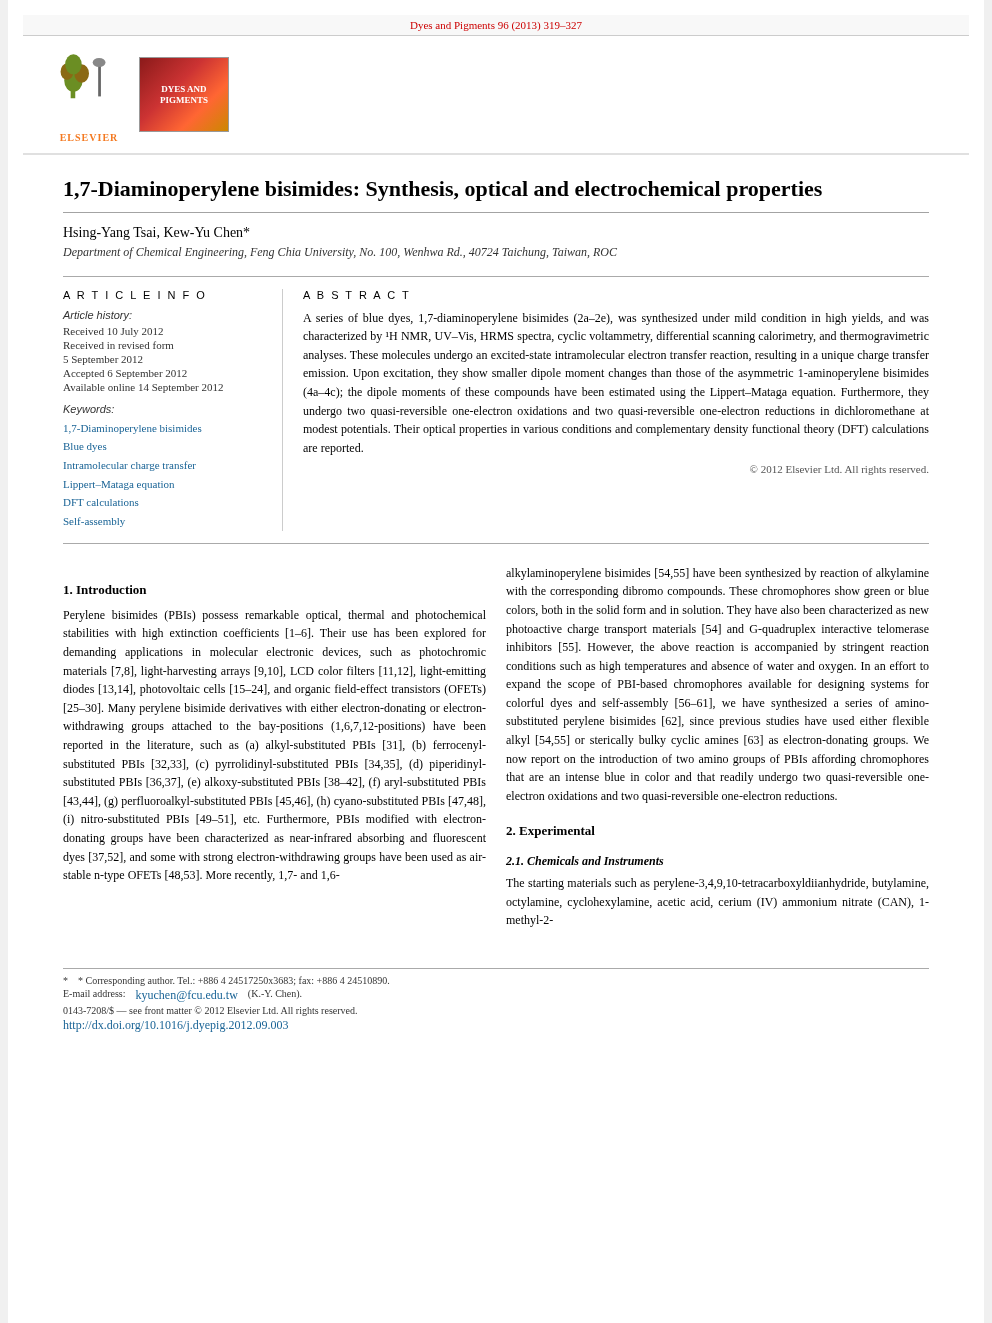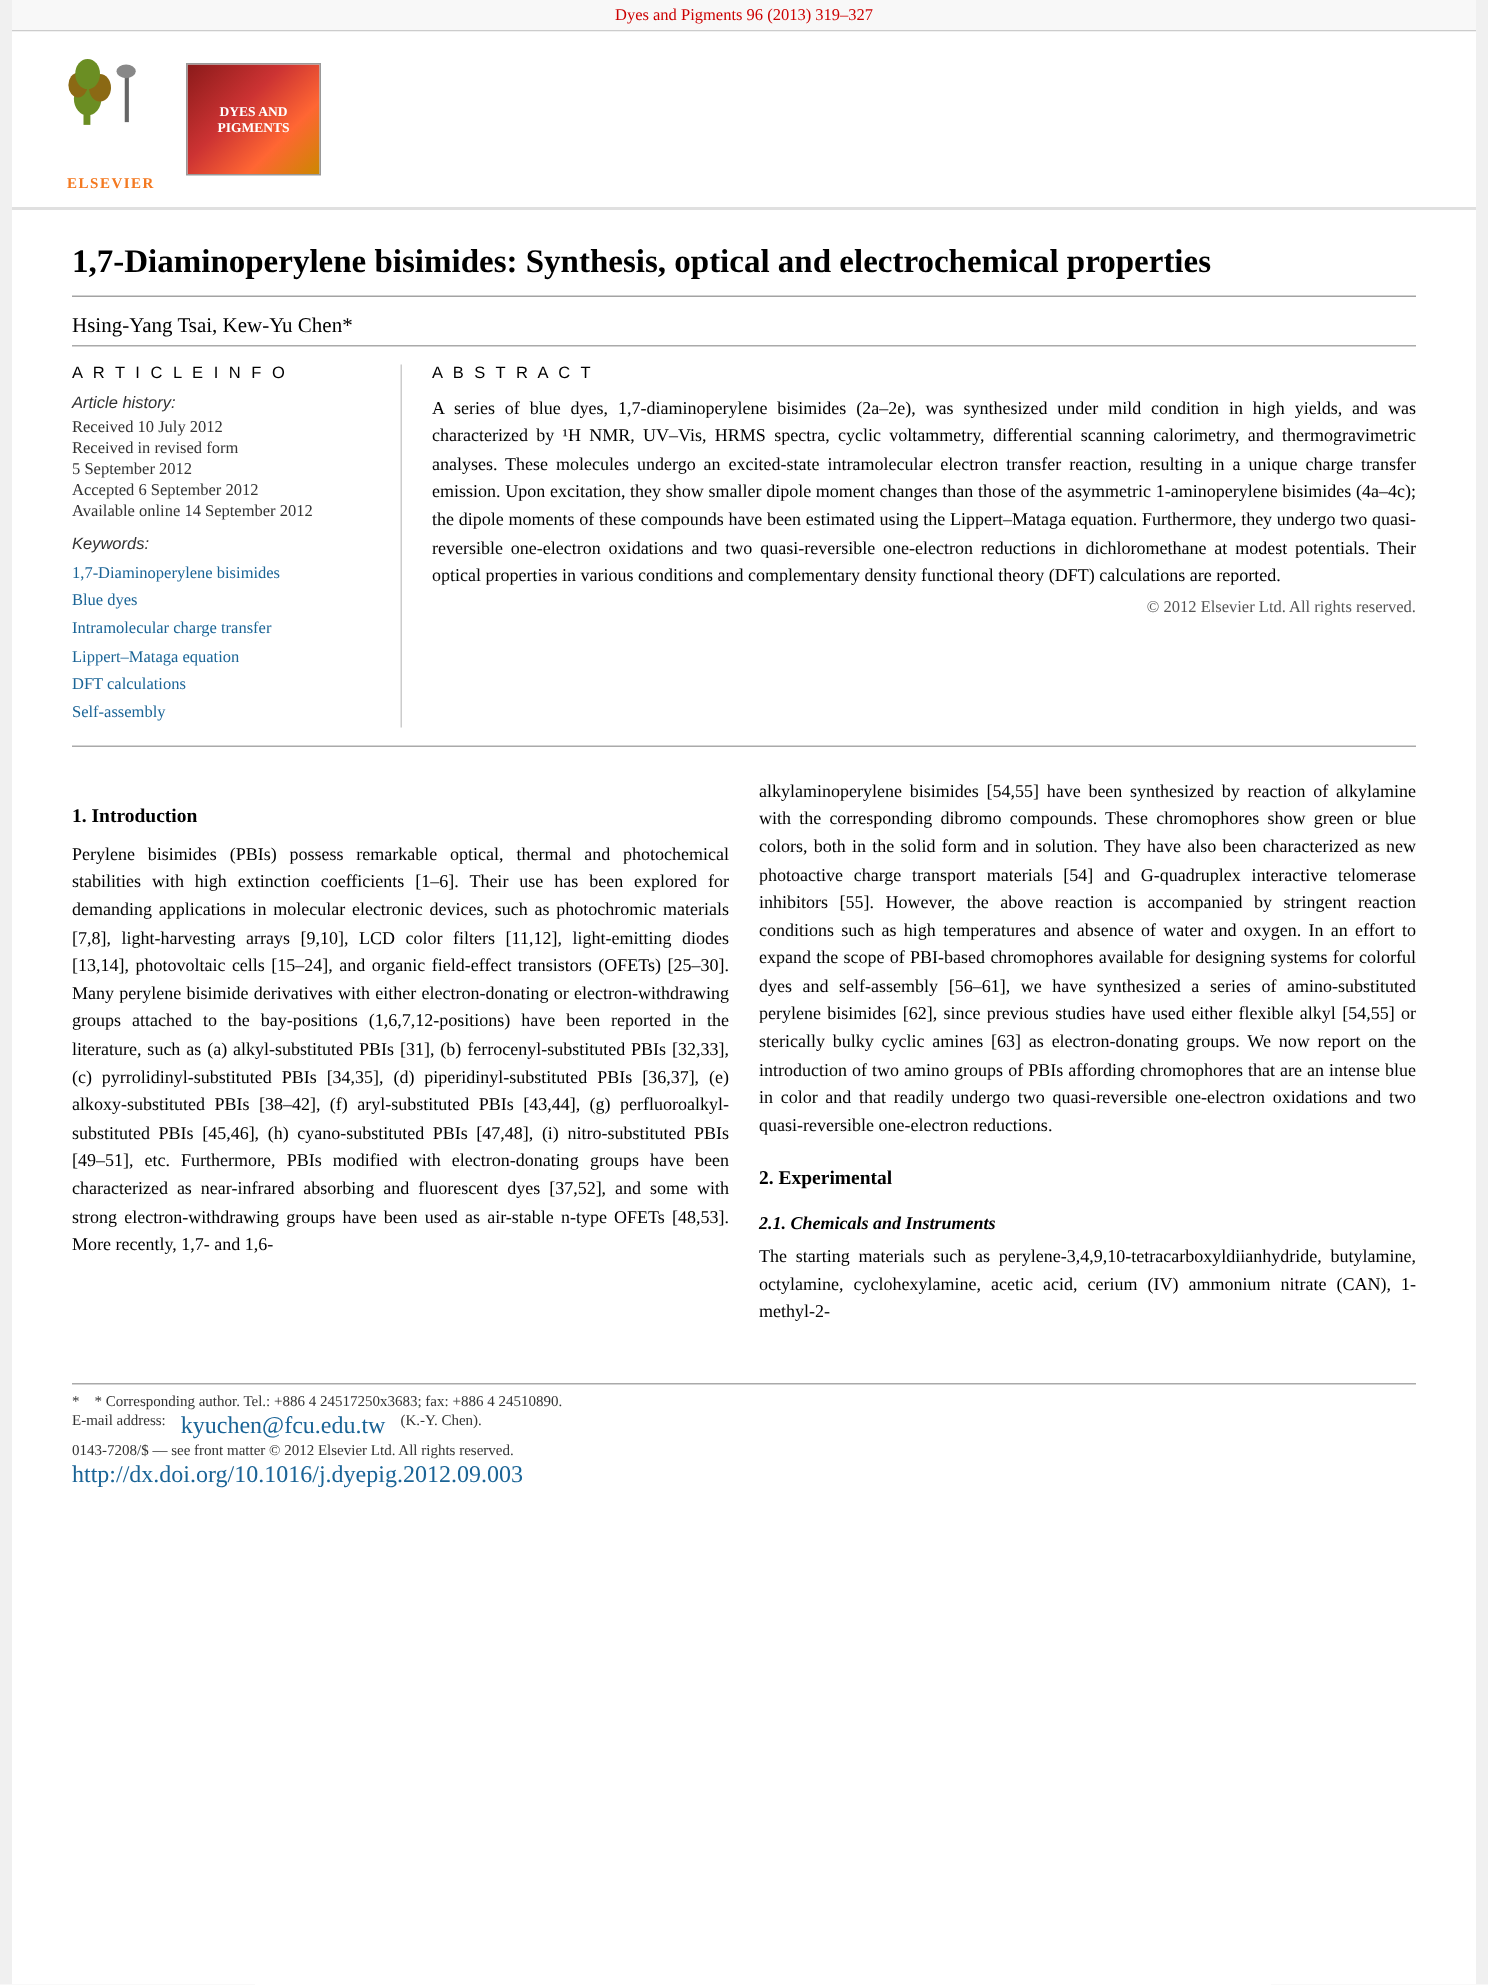--- a/index.html
+++ b/index.html
@@ -7,21 +7,21 @@
       background: #f0f0f0;
       font-family: 'Times New Roman', Times, serif;
       font-size: 13px;
       color: #000;
     }
     .page {
       width: 976px;
       min-height: 1323px;
       background: #fff;
       margin: 0 auto;
-      padding: 0;
+      padding: 15px;
     }
     
     .top-bar {
       background: #f8f8f8;
       border-bottom: 1px solid #ccc;
       text-align: center;
       padding: 4px 0;
       font-size: 11px;
       color: #c00;
     }
@@ -228,21 +228,21 @@
     .footer-row {
       display: flex;
       gap: 10px;
       margin-bottom: 2px;
     }
     .footer-note {
       font-size: 10px;
       color: #333;
     }
     .footer-doi {
-      font-size: 16px;
+      font-size: 12px;
       color: #1a6496;
     }
     .footnote-star {
       font-size: 10px;
     }
   </style>
 </head>
 <body>
 
 <div class="page">
@@ -278,20 +278,21 @@
   </div>
 
   <div class="article-content">
 
     <div class="article-title">1,7-Diaminoperylene bisimides: Synthesis, optical and electrochemical properties</div>
 
     <div class="article-authors">
       <span>Hsing-Yang Tsai, Kew-Yu Chen*</span>
     </div>
 
+    <div class="article-affiliation">Department of Chemical Engineering, Feng Chia University, No. 100, Wenhwa Rd., 40724 Taichung, Taiwan, ROC</div>
 
     <div class="info-abstract-row">
 
       <div class="article-info-col">
         <div class="section-label">A R T I C L E  I N F O</div>
 
         <div class="info-subsection-label">Article history:</div>
         <div class="info-date">Received 10 July 2012</div>
         <div class="info-date">Received in revised form</div>
         <div class="info-date">5 September 2012</div>

